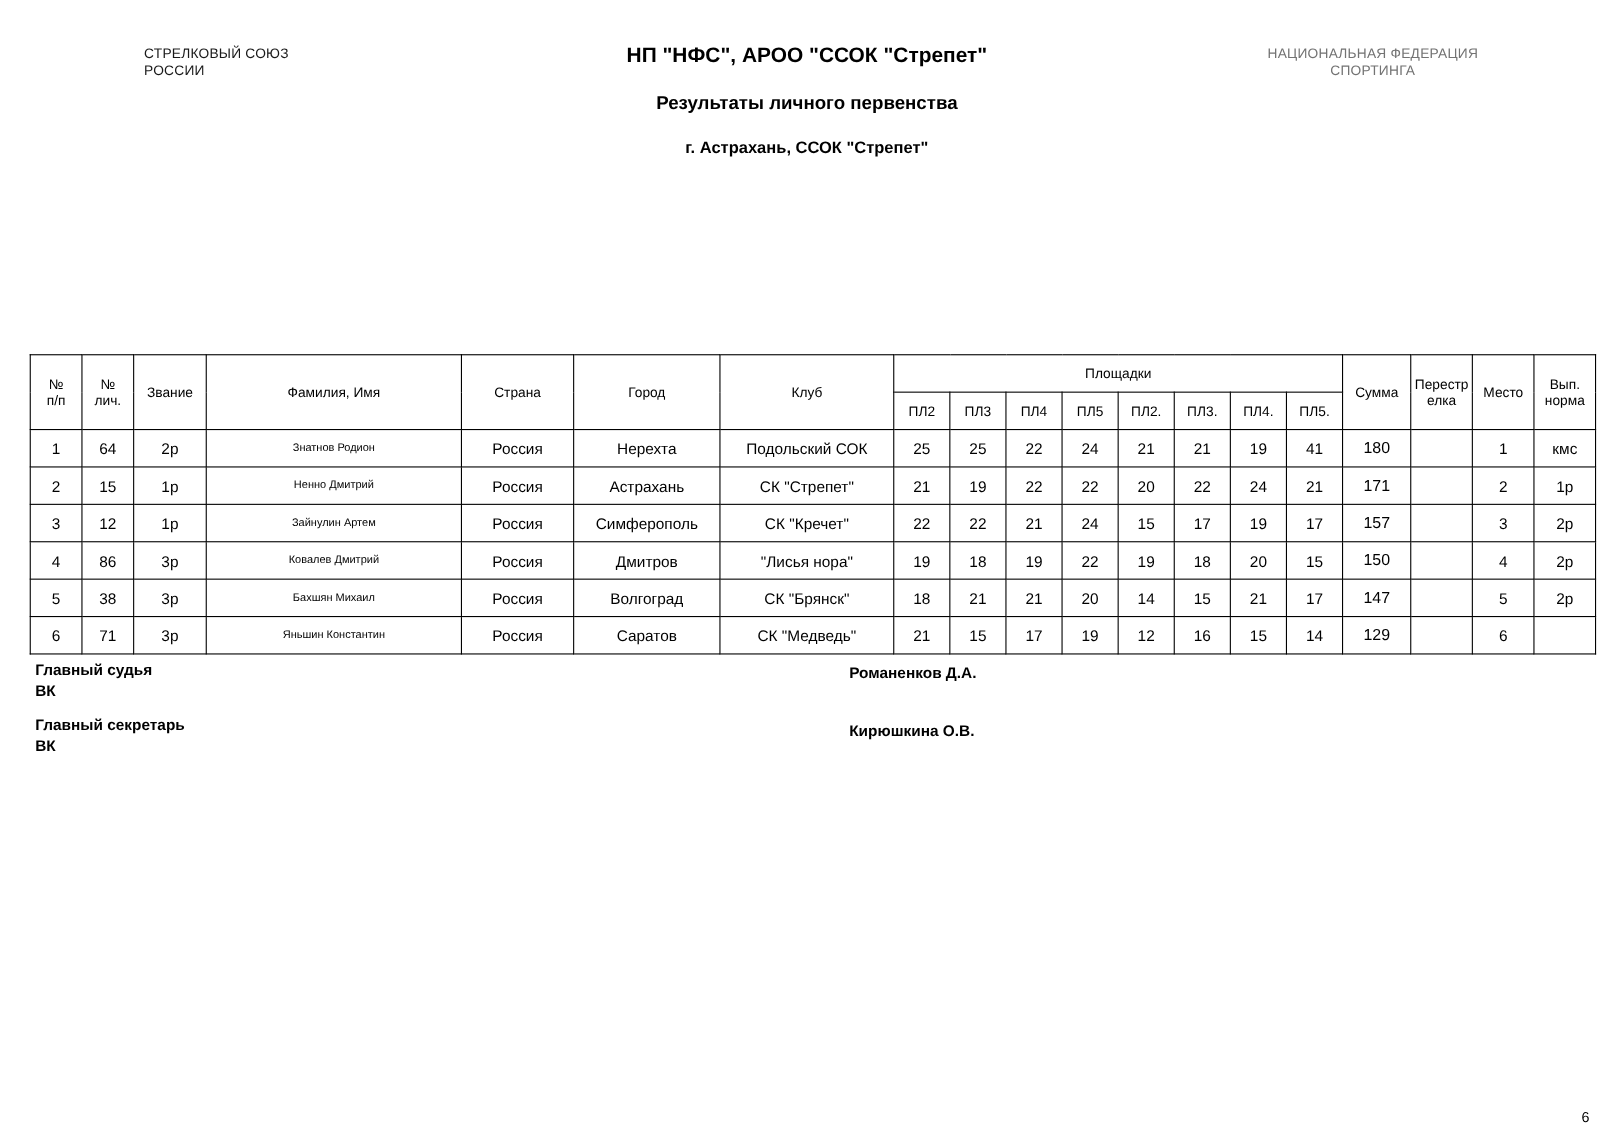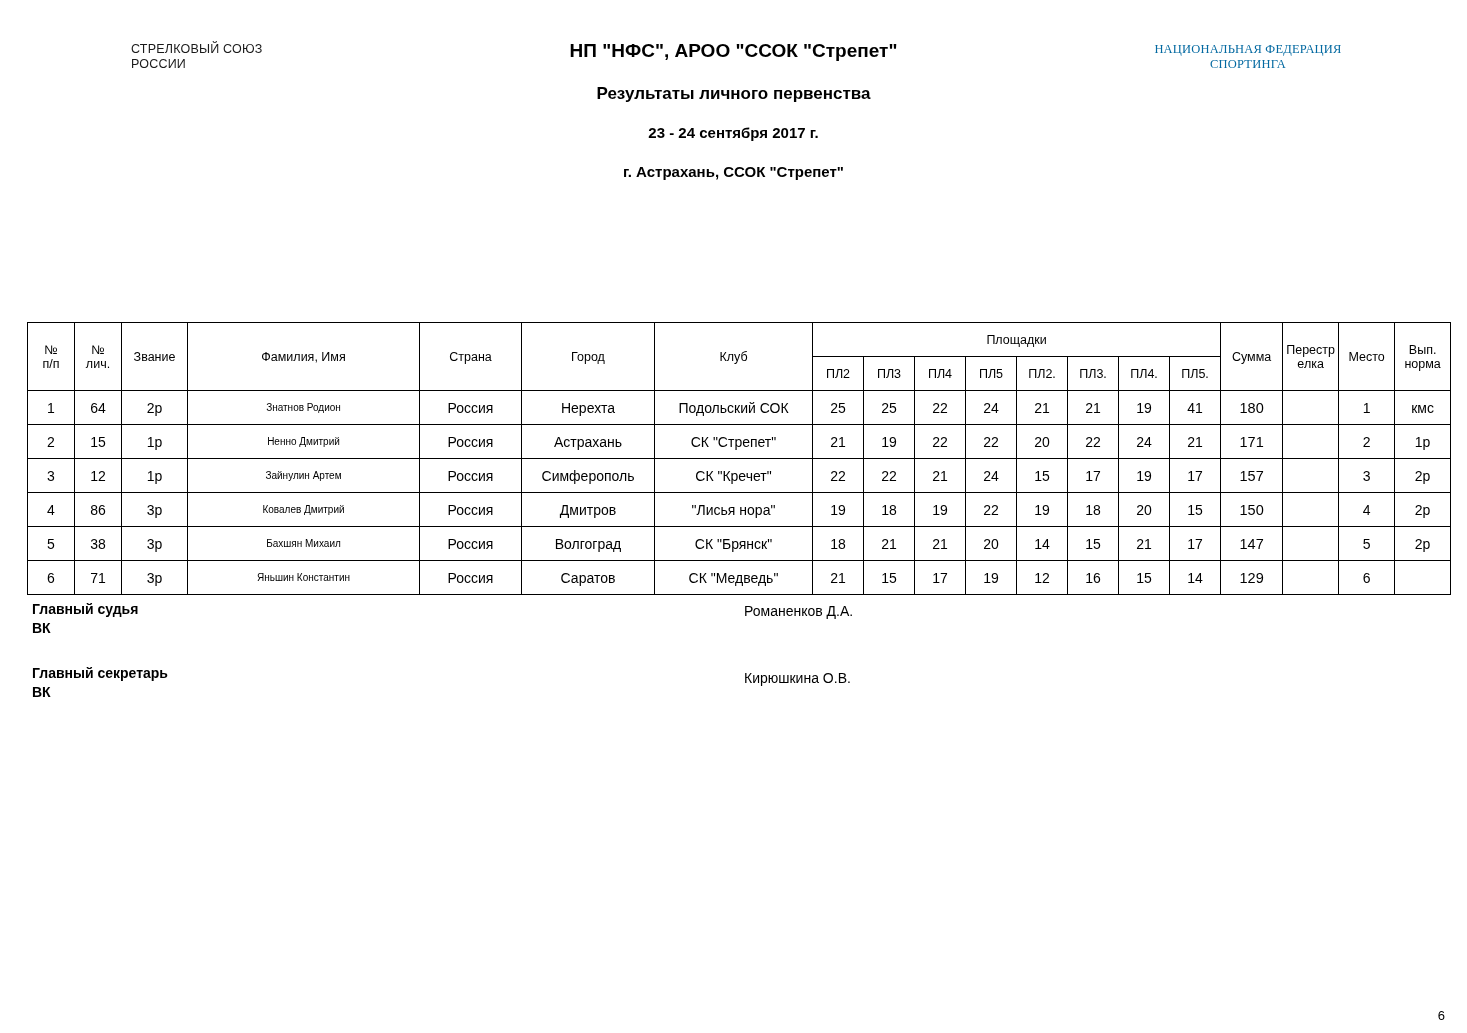--- a/index.html
+++ b/index.html
@@ -39,23 +39,22 @@
   }
   .org-right {
     position: absolute;
     left: 1148px;
     top: 42px;
     font-size: 12.5px;
     line-height: 15px;
     letter-spacing: 0.2px;
     text-align: center;
     white-space: pre-line;
-    color: #0369a1;
+    color: #737373;
     width: 200px;
-    font-family: Liberation Serif, serif;
   }
   .center-block {
     position: absolute;
     left: 0;
     top: 0;
     width: 100%;
     text-align: center;
   }
   .title-main {
     margin-top: 40px;
@@ -142,23 +141,23 @@
   .sig-left {
     position: absolute;
     left: 0;
     top: 0;
     font-weight: bold;
     line-height: 19px;
     white-space: pre-line;
   }
   .sig-right {
     position: absolute;
-    left: 676px;
+    left: 704px;
     top: 3px;
-    font-weight: normal;
+    font-weight: bold;
     padding-left: 36px;
   }
   .sig-row.second .sig-right { top: 6px; }
 
   .page-number {
     position: absolute;
     right: 22px;
     bottom: 10px;
     font-size: 13px;
     color: #000;
@@ -170,21 +169,20 @@
 <div class="page">
 
   <div class="header">
     <div class="org-left">СТРЕЛКОВЫЙ СОЮЗ
 РОССИИ</div>
     <div class="org-right">НАЦИОНАЛЬНАЯ ФЕДЕРАЦИЯ
 СПОРТИНГА</div>
     <div class="center-block">
       <div class="title-main">НП "НФС", АРОО "ССОК "Стрепет"</div>
       <div class="title-sub">Результаты личного первенства</div>
-      <div class="title-dates">23 - 24 сентября 2017 г.</div>
       <div class="title-place">г. Астрахань, ССОК "Стрепет"</div>
     </div>
   </div>
 
   <div class="table-wrap">
     <table class="results">
       <colgroup>
         <col style="width:47px">
         <col style="width:47px">
         <col style="width:66px">
@@ -365,21 +363,21 @@
       </tbody>
     </table>
   </div>
 
   <div class="signatures">
     <div class="sig-row">
       <div class="sig-left">Главный судья
 ВК</div>
       <div class="sig-right">Романенков Д.А.</div>
     </div>
-    <div class="sig-row second" style="margin-top:20px;">
+    <div class="sig-row second" style="margin-top:6px;">
       <div class="sig-left">Главный секретарь
 ВК</div>
       <div class="sig-right">Кирюшкина О.В.</div>
     </div>
   </div>
 
   <div class="page-number">6</div>
 
 </div>
 

